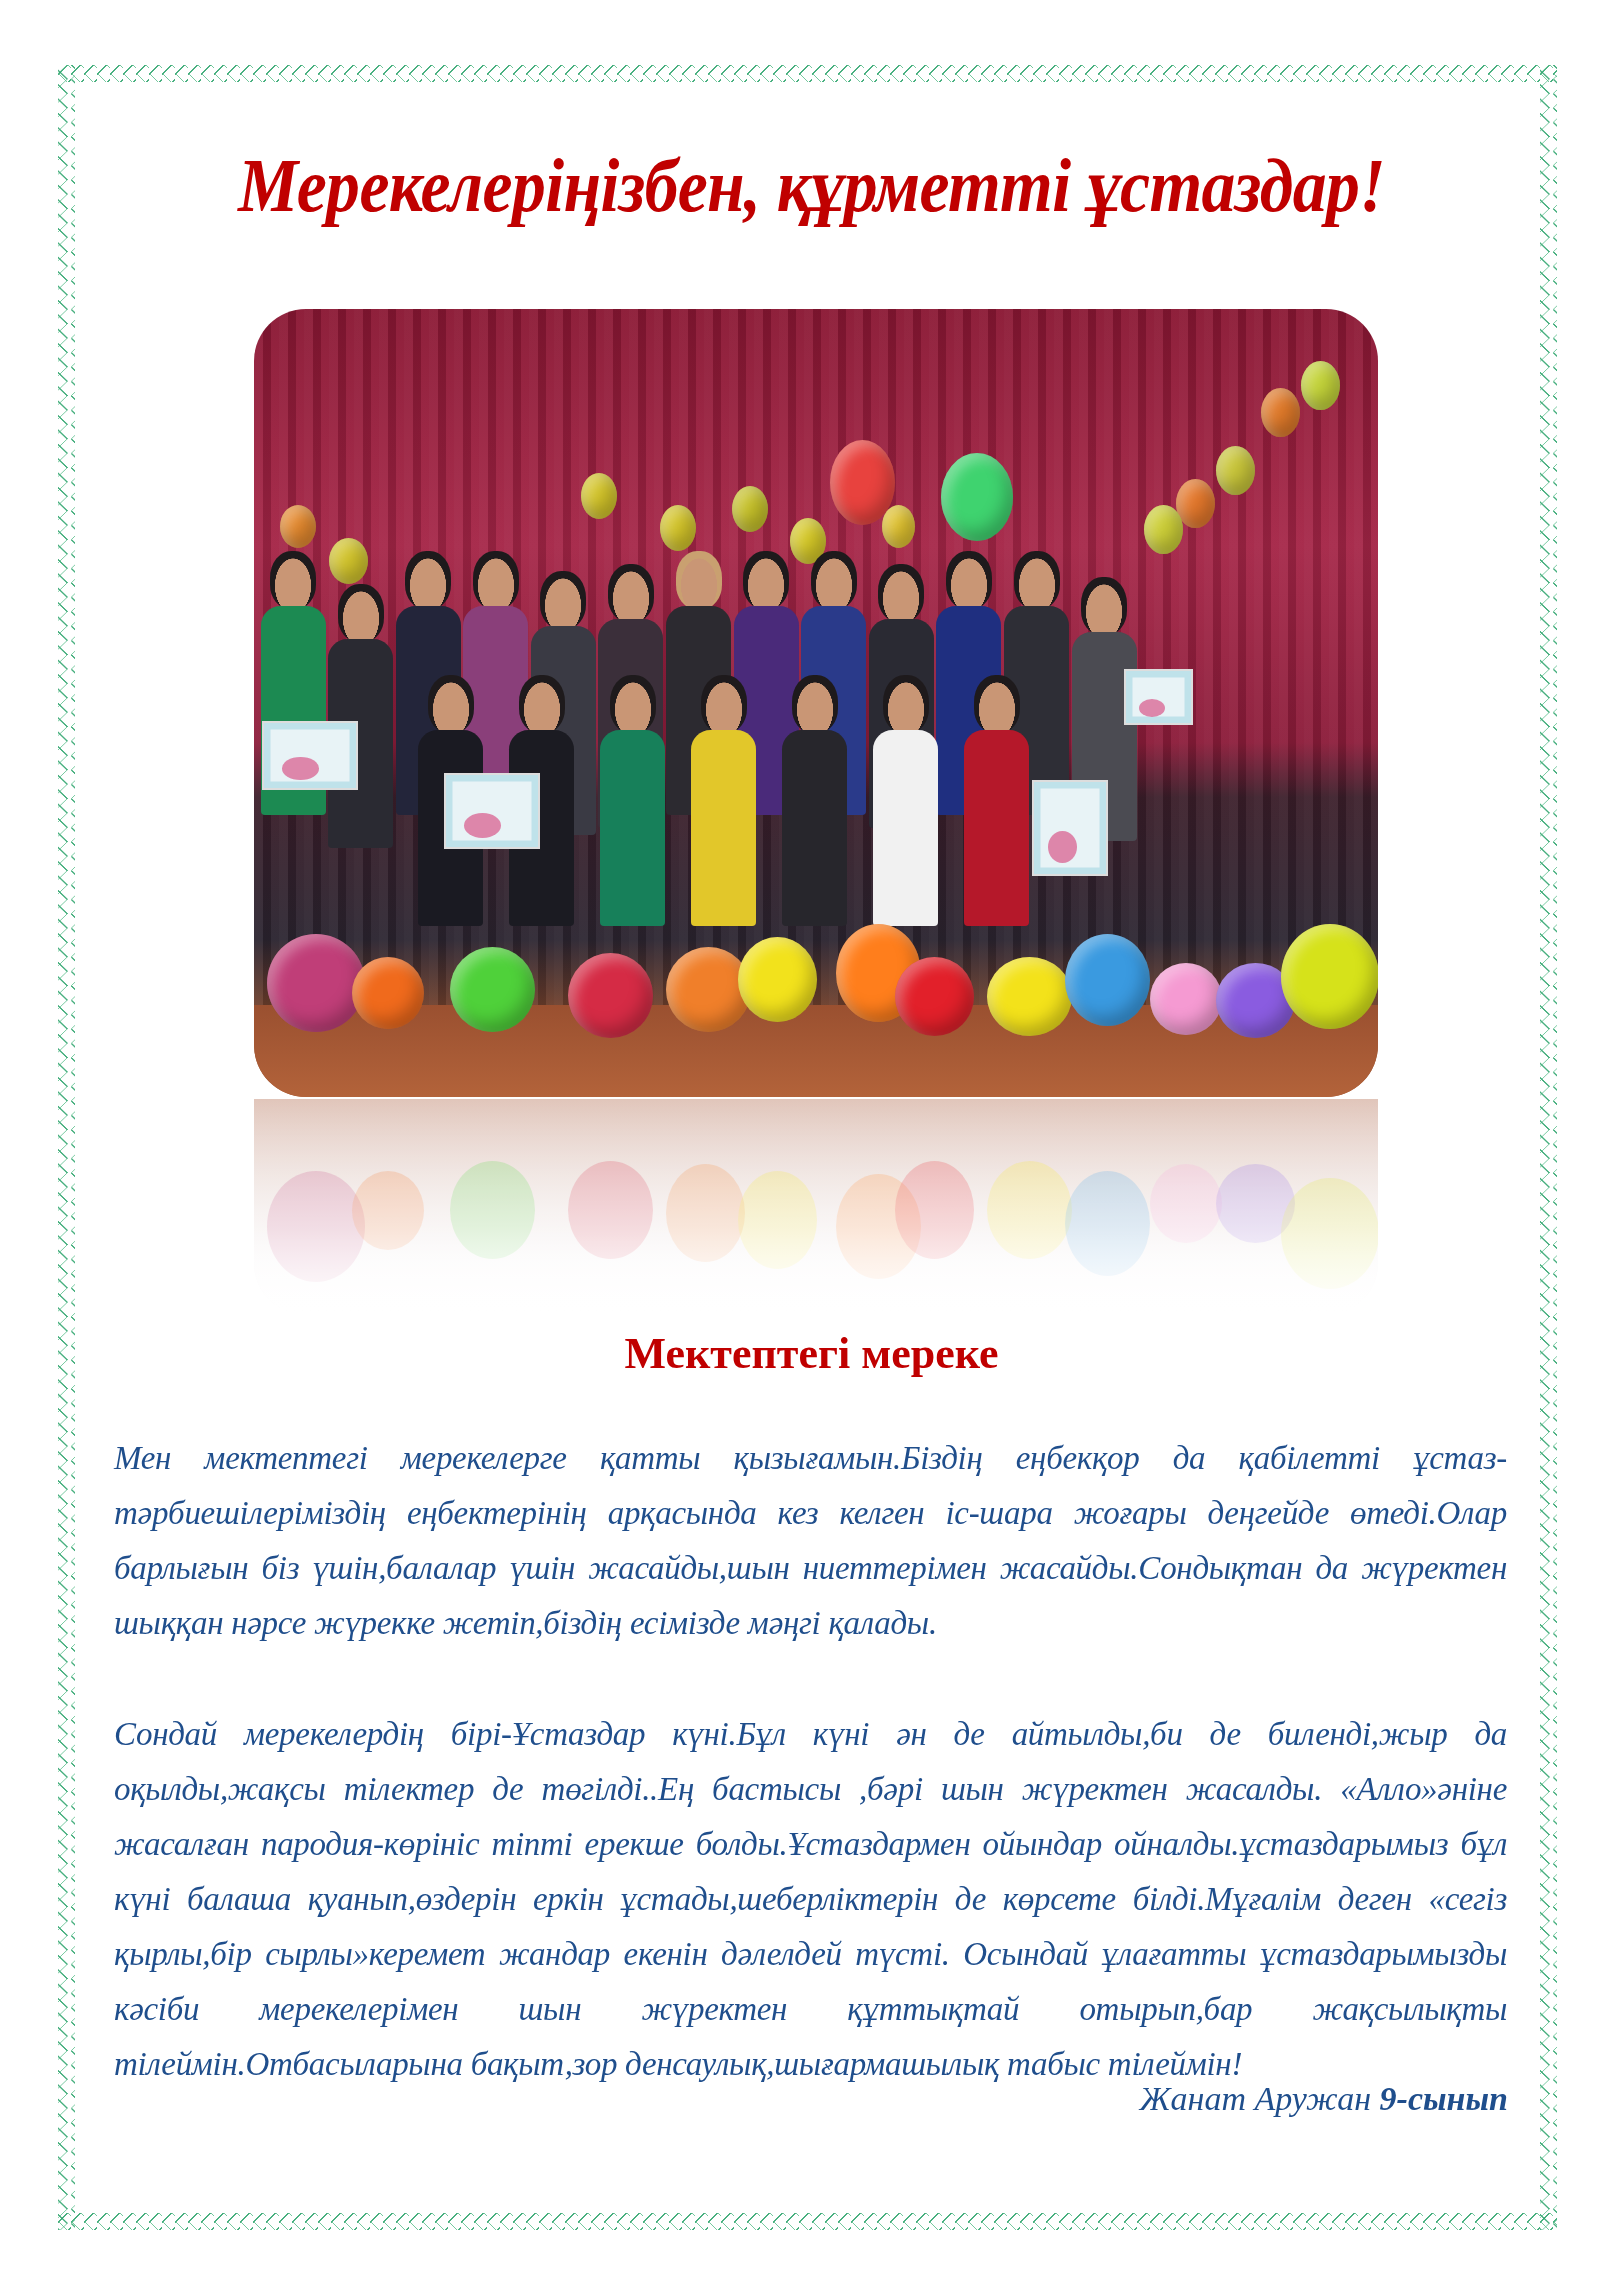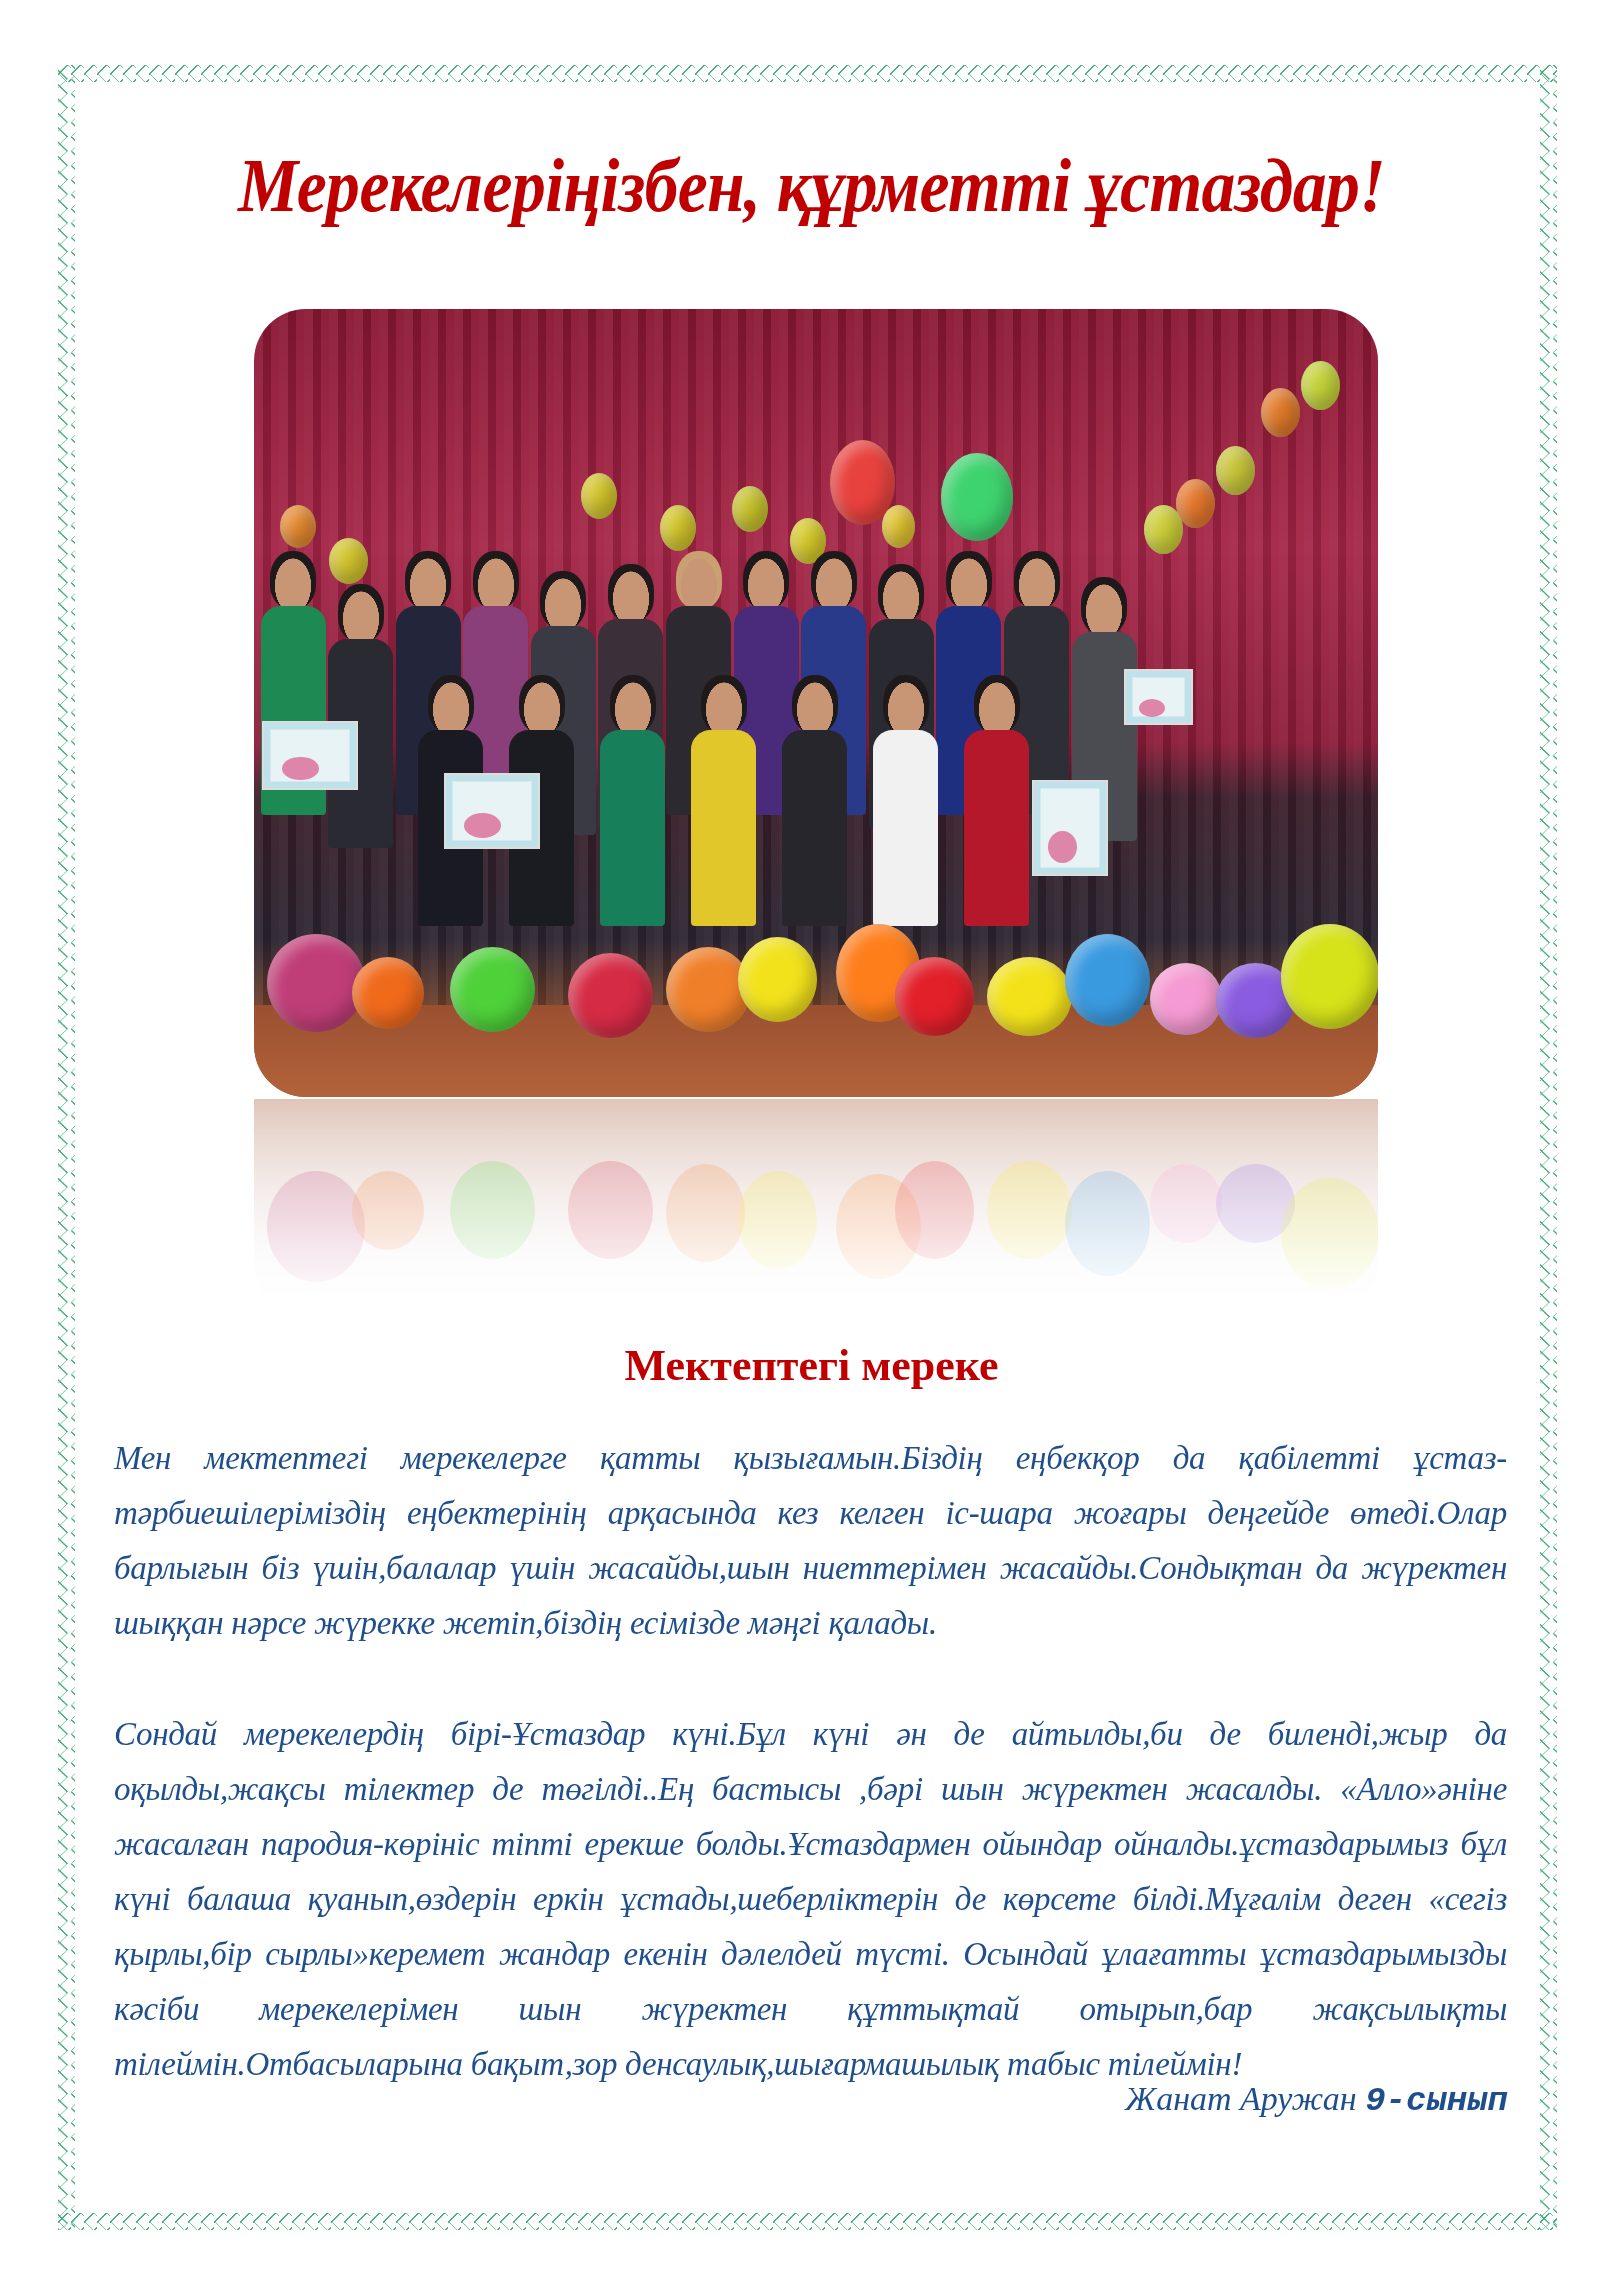--- a/index.html
+++ b/index.html
@@ -46,21 +46,21 @@
   .reflection .rb { position: absolute; border-radius: 50%; opacity: 0.28; }
   .reflection::after { content: ""; position: absolute; inset: 0; background: linear-gradient(180deg, rgba(255,255,255,0) 0%, rgba(255,255,255,0.5) 60%, #fff 100%); }
 
   .heading { position: absolute; left: 0; right: 0; top: 1328px; text-align: center; font-weight: bold; color: #C00000; font-size: 44px; }
 
   .body-text { position: absolute; left: 114px; width: 1393px; color: #1F4E8C; font-style: italic; font-size: 33px; line-height: 55px; text-align: justify; text-align-last: left; letter-spacing: -0.3px; }
   .p1 { top: 1431px; }
   .p2 { top: 1707px; }
 
   .signature { position: absolute; right: 115px; top: 2080px; color: #1F4E8C; font-style: italic; font-size: 34px; }
-  .signature .grade { font-weight: bold; font-family: Liberation Mono, monospace; }
+  .signature .grade { font-weight: bold; }
 </style>
 </head>
 <body>
 
 <div class="border-frame">
   <div class="border-top"></div>
   <div class="border-bottom"></div>
   <div class="border-left"></div>
   <div class="border-right"></div>
 </div>
@@ -202,21 +202,21 @@
   <div class="rb" style="left:484px;top:72px;width:79px;height:98px;background:#f2e21c;"></div>
   <div class="rb" style="left:582px;top:75px;width:85px;height:105px;background:#ff7e1c;"></div>
   <div class="rb" style="left:641px;top:62px;width:79px;height:98px;background:#e2202a;"></div>
   <div class="rb" style="left:733px;top:62px;width:85px;height:98px;background:#f3e21a;"></div>
   <div class="rb" style="left:811px;top:72px;width:85px;height:105px;background:#3a9ae0;"></div>
   <div class="rb" style="left:896px;top:65px;width:72px;height:79px;background:#f59ad2;"></div>
   <div class="rb" style="left:962px;top:65px;width:79px;height:79px;background:#8a5ce0;"></div>
   <div class="rb" style="left:1027px;top:79px;width:98px;height:111px;background:#d6e21a;"></div>
 </div>
 
-<h2 class="heading" style="margin:12px;">Мектептегі мереке</h2>
+<h2 class="heading" style="margin:0;">Мектептегі мереке</h2>
 
 <p class="body-text p1" style="margin:0;">Мен мектептегі мерекелерге қатты қызығамын.Біздің еңбекқор да қабілетті ұстаз-тәрбиешілерімiздің еңбектерінің арқасында  кез келген іс-шара жоғары деңгейде өтеді.Олар барлығын біз үшін,балалар үшін жасайды,шын ниеттерімен жасайды.Сондықтан да жүректен шыққан нәрсе жүрекке жетіп,біздің есімізде мәңгі қалады.</p>
 <p class="body-text p2" style="margin:0;">Сондай мерекелердің бірі-Ұстаздар күні.Бұл күні ән де айтылды,би де биленді,жыр да оқылды,жақсы тілектер де төгілді..Ең бастысы ,бәрі шын жүректен жасалды. «Алло»әніне жасалған пародия-көрініс тіпті ерекше болды.Ұстаздармен ойындар ойналды.ұстаздарымыз бұл күні балаша қуанып,өздерін еркін ұстады,шеберліктерін де көрсете білді.Мұғалім деген «сегіз қырлы,бір сырлы»керемет жандар екенін дәлелдей түсті. Осындай ұлағатты ұстаздарымызды кәсіби мерекелерімен шын жүректен құттықтай отырып,бар жақсылықты тілеймін.Отбасыларына бақыт,зор денсаулық,шығармашылық  табыс тілеймін!</p>
 
 <div class="signature">
   <span>Жанат Аружан</span>
   <span class="grade">9-сынып</span>
 </div>
 
 

